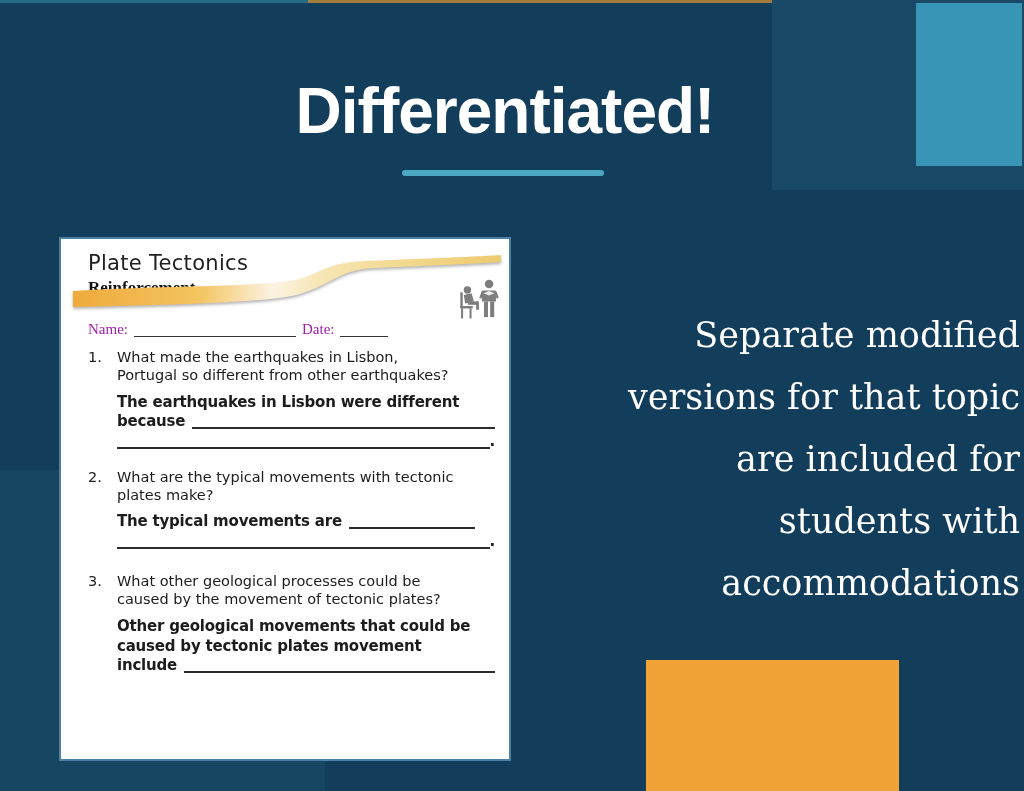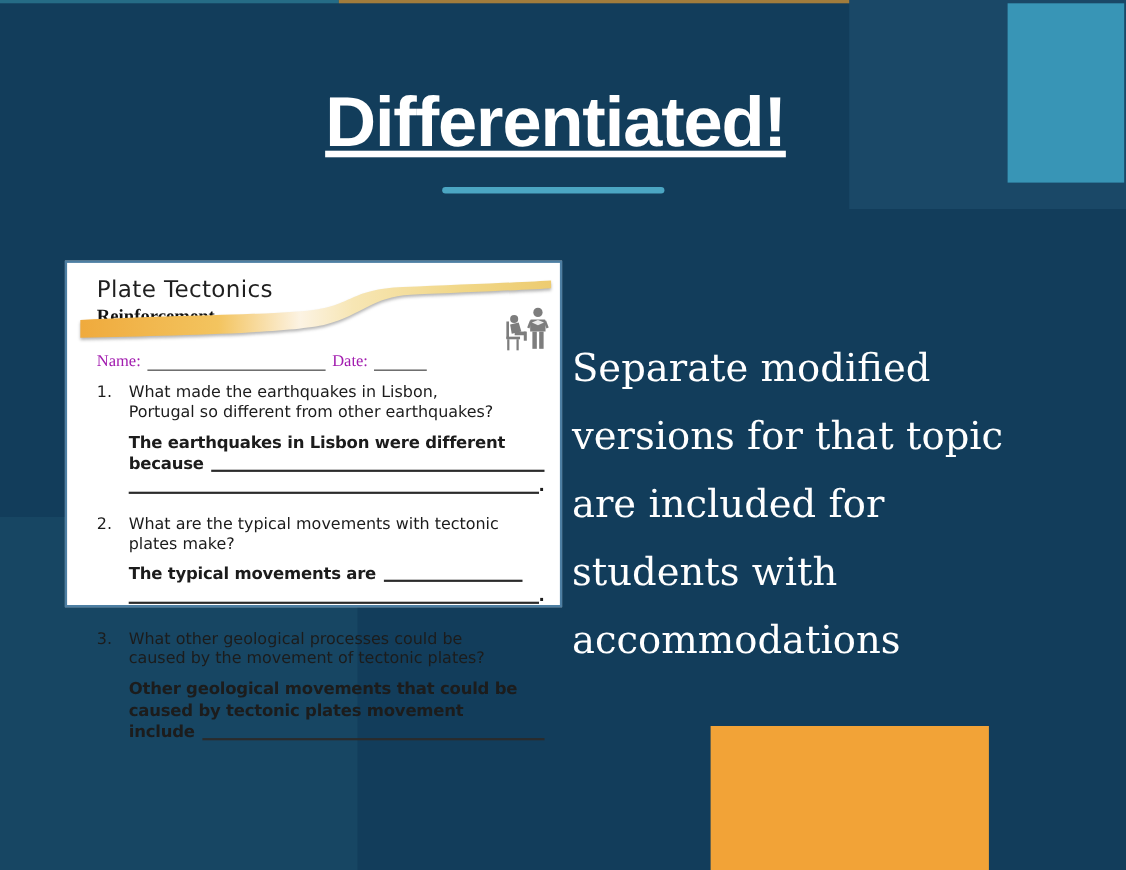--- a/index.html
+++ b/index.html
@@ -13,33 +13,32 @@
   .panel-tr   { position:absolute; left:772px; top:0; width:252px; height:190px; background:#1a4867; }
   .teal-rect  { position:absolute; left:916px; top:3px; width:106px; height:163px; background:#3895b6; }
   .light-bl   { position:absolute; left:0; top:470px; width:325px; height:321px; background:#174663; }
   .orange-rect{ position:absolute; left:646px; top:660px; width:253px; height:131px; background:#f2a337; }
 
   
   .title {
     position:absolute; left:0; top:74px; width:1010px; text-align:center;
     color:#ffffff; font-weight:bold; font-size:64px; letter-spacing:-1px;
     font-family:"Liberation Sans", sans-serif;
-    text-decoration:underline;
   }
   .title-underline { position:absolute; left:402px; top:170px; width:202px; height:6px;
     background:#4ba6c3; border-radius:3px; }
 
   
-  .rhs { position:absolute; left:520px; top:304px; width:500px; text-align:left;
+  .rhs { position:absolute; left:520px; top:304px; width:500px; text-align:right;
     color:#ffffff; font-family:"DejaVu Serif", serif; font-size:35px; }
   .rhs div { line-height:62px; white-space:nowrap; }
 
   
   .card {
-    position:absolute; left:59px; top:237px; width:452px; height:315px;
+    position:absolute; left:59px; top:237px; width:452px; height:524px;
     background:#ffffff; border:2px solid #4d7fa3; box-sizing:border-box;
     padding:12px 14px 0 27px; color:#1c1c1c;
   }
   .ws-title { font-family:"DejaVu Sans", sans-serif; font-size:21px; color:#1f1f1f;
     letter-spacing:0.3px; line-height:24px; }
   .ws-sub { font-family:"Liberation Serif", serif; font-weight:bold; font-size:17px;
     color:#121212; line-height:20px; margin-top:3px; }
   .swoosh { position:absolute; left:6px; top:14px; width:438px; height:68px;
     filter:drop-shadow(0 2px 1.5px rgba(90,90,90,0.45)); }
   .people { position:absolute; right:8px; top:38px; width:46px; height:48px; }

